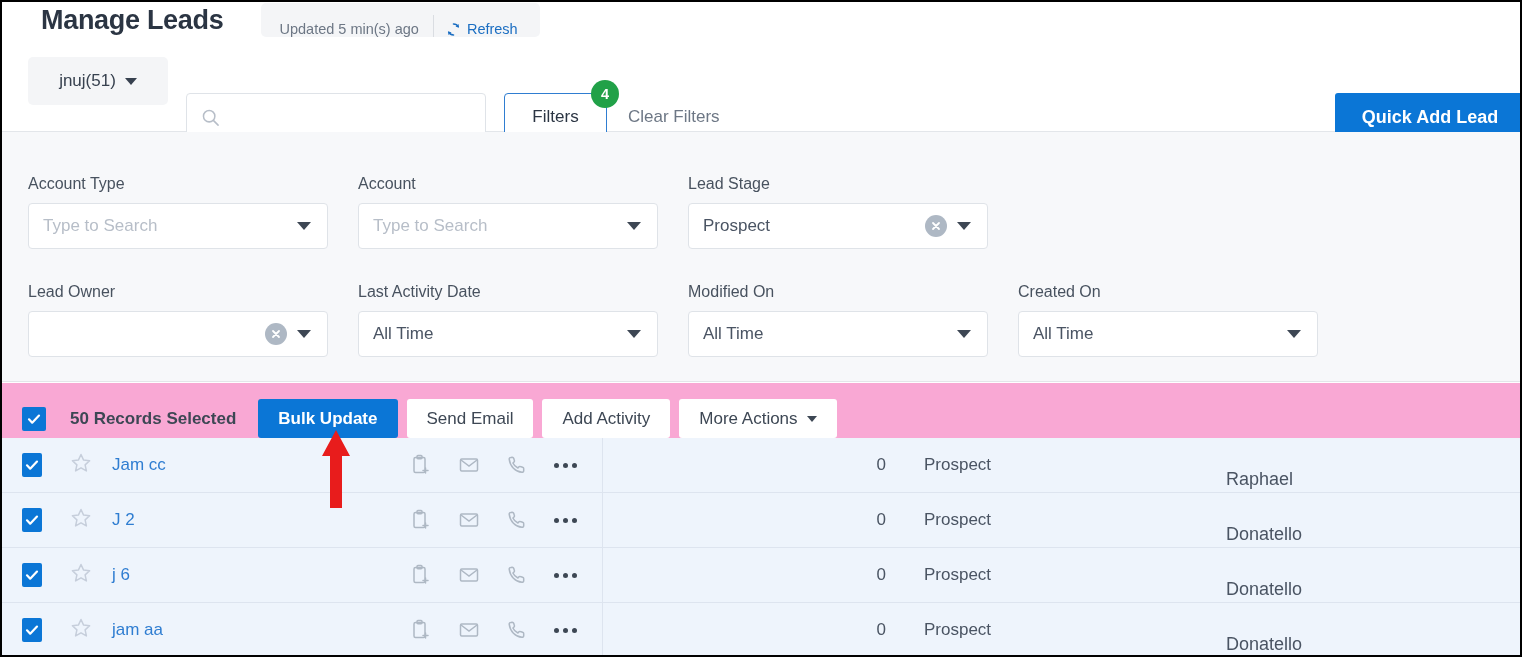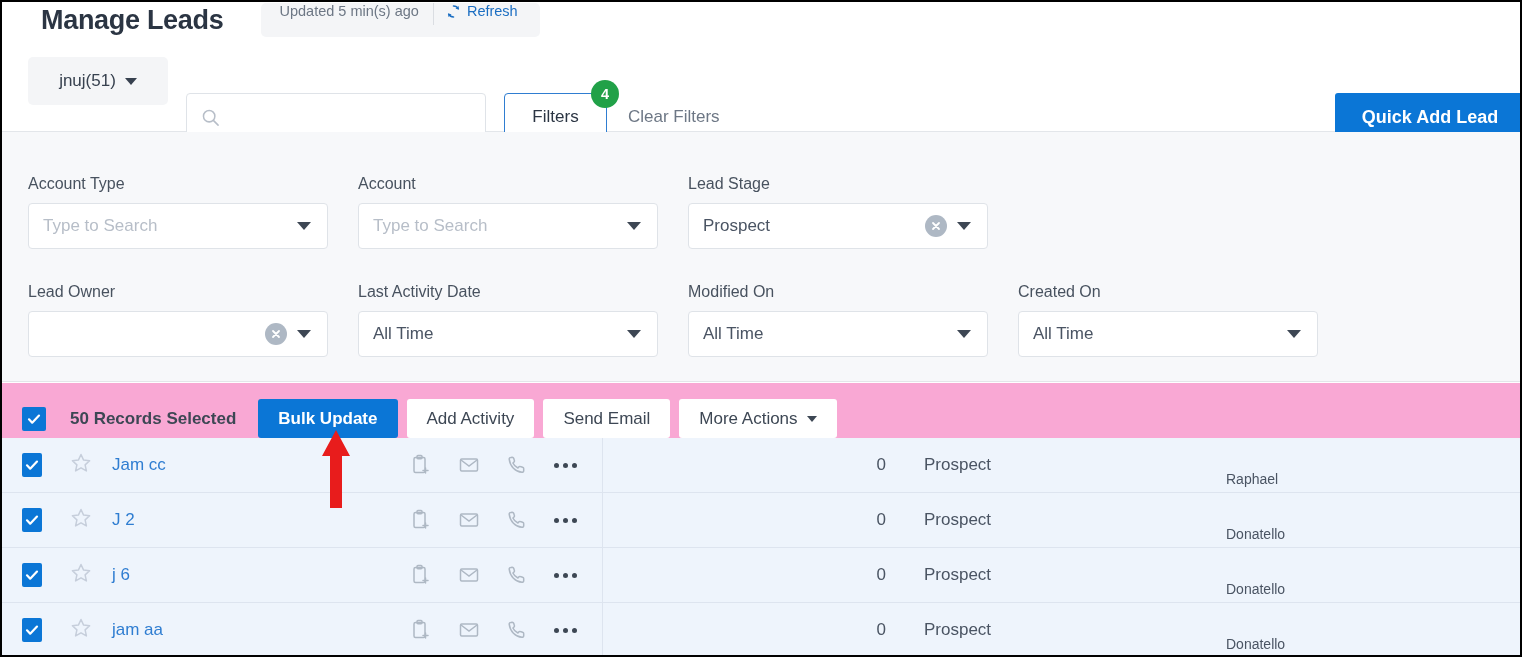--- a/index.html
+++ b/index.html
@@ -20,21 +20,21 @@
   
   .header-row {
     position: absolute; left: 13px; top: 0; width: 1238px; height: 36px;
     display: flex; align-items: center; padding-left: 26px; gap: 24px;
   }
   .page-title {
     font-size: 27px; font-weight: 700; color: #2b3543;
     letter-spacing: -0.3px; line-height: 30px;
   }
   .updated-chip {
-    display: flex; align-items: flex-start; height: 34px;
+    display: flex; align-items: flex-end; height: 34px;
     background: #f4f5f7; border-radius: 5px;
     margin-left: 14px; padding: 0 8px;
   }
   .updated-text {
     font-size: 14.5px; color: #6d7785; padding: 0 14px 0 10px;
   }
   .chip-sep { width: 1px; height: 22px; background: #dadde2; }
   .refresh-btn {
     display: flex; align-items: center; gap: 6px;
     padding: 0 14px 0 12px; cursor: pointer;
@@ -187,21 +187,21 @@
     position: absolute; left: 600px; top: 0; bottom: 0; width: 1px; background: #dde4ef;
   }
   .cell-count {
     position: absolute; left: 838px; width: 46px; text-align: right;
     font-size: 17px; color: #4a5463;
   }
   .cell-stage {
     position: absolute; left: 922px; font-size: 17px; color: #4a5463;
   }
   .cell-owner {
-    position: absolute; left: 1224px; font-size: 14px; color: #4a5463; margin-top: 28px;
+    position: absolute; left: 1224px; font-size: 18px; color: #4a5463; margin-top: 28px;
   }
 
   
   .arrow-annotation {
     position: absolute; left: 319px; top: 428px; width: 30px; height: 78px;
     pointer-events: none;
   }
 </style>
 </head>
 <body>
@@ -315,22 +315,22 @@
     </div>
 
   <div class="bulk-bar">
     <span class="chk">
       <svg viewBox="0 0 16 16">
         <path d="M3 8.3l3.2 3.4L13 4.6" fill="none" stroke="#fff" stroke-width="2.2" stroke-linecap="round" stroke-linejoin="round"></path>
       </svg>
     </span>
     <span class="records-selected">50 Records Selected</span>
     <button class="bulk-primary">Bulk Update</button>
+    <button class="bulk-secondary">Send Email</button>
     <button class="bulk-secondary">Add Activity</button>
-    <button class="bulk-secondary">Send Email</button>
     <button class="bulk-secondary">
       <span>More Actions</span>
       <span class="mini-caret"></span>
     </button>
   </div>
 
   <div class="table" id="leads-table">
       <div class="row">
         <span class="chk cell-chk">
           <svg viewBox="0 0 16 16">

